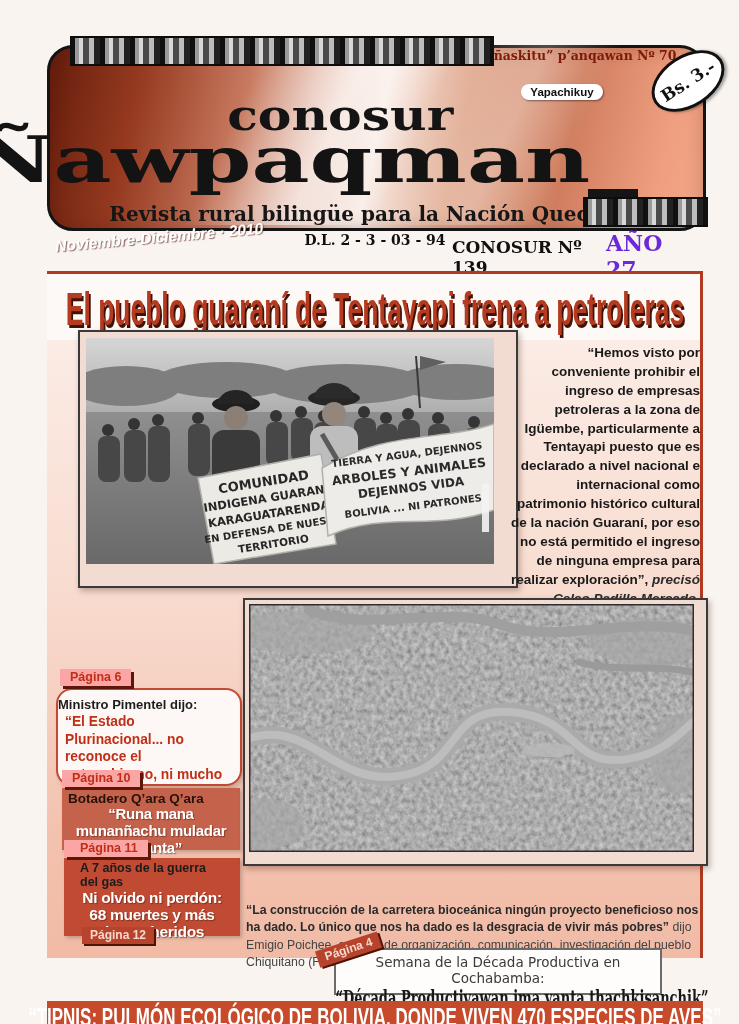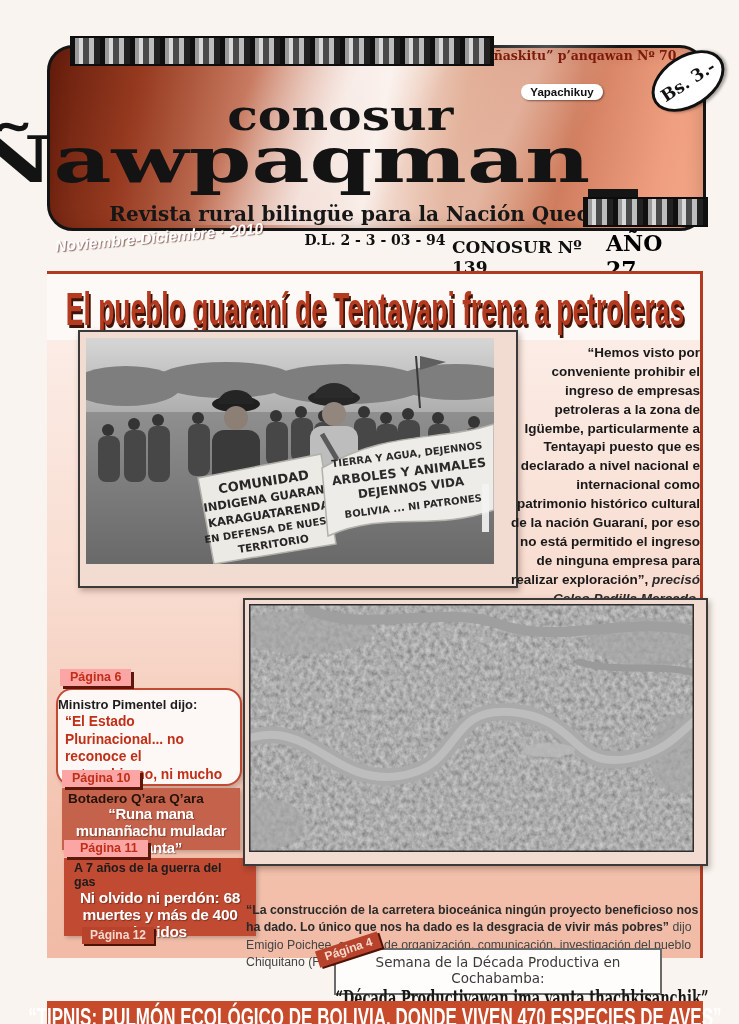--- a/index.html
+++ b/index.html
@@ -40,21 +40,21 @@
     box-shadow:2px 2px 3px rgba(0,0,0,.35);}
   .tagline{left:90px;top:202px;width:560px;text-align:center;font-family:"DejaVu Serif",serif;
     font-weight:bold;font-size:20px;color:#161616;}
   .m-date{left:55px;top:228px;width:220px;transform:rotate(-5deg);color:#fff;font-weight:bold;
     font-style:italic;font-size:15.5px;text-shadow:1px 1px 1px rgba(80,20,8,.6);}
   .m-dl{left:295px;top:232px;width:160px;text-align:center;font-family:"DejaVu Serif",serif;
     font-weight:bold;font-size:14px;color:#101010;}
   .m-issue{left:452px;top:237px;width:155px;font-family:"DejaVu Serif",serif;font-weight:bold;
     font-size:17px;color:#101010;}
   .m-year{left:606px;top:230px;width:92px;font-family:"DejaVu Serif",serif;font-weight:bold;
-    font-size:22px;color:#000000;}
+    font-size:22px;color:#6d28d9;}
 
   
   .rule-top{left:47px;top:271px;width:656px;height:3px;background:#b23a20;}
   .headline-band{left:47px;top:274px;width:656px;height:66px;background:#fdf9f6;}
   .headline{left:47px;top:282px;width:656px;height:58px;overflow:visible;}
   .headline .inner{position:absolute;left:50%;margin-left:-570px;width:1140px;text-align:center;
     font-weight:bold;font-size:46px;letter-spacing:0;color:#b43a20;white-space:nowrap;
     transform:scaleX(0.575);transform-origin:center;text-shadow:3px 3px 0 #3f1307;}
 
   
@@ -84,22 +84,22 @@
     box-sizing:border-box;}
   .box6 .kicker{font-size:13px;font-weight:bold;color:#1d1d1d;margin-bottom:1px;}
   .box6 .rquote{font-size:13.8px;line-height:1.28;font-weight:bold;color:#c03018;padding:0 7px;}
   .tab10{left:62px;top:770px;}
   .box10{left:62px;top:788px;width:178px;height:62px;background:#c5624c;box-sizing:border-box;
     padding:3px 6px;box-shadow:2px 2px 4px rgba(0,0,0,.2);}
   .box10 .kicker{font-size:13.5px;font-weight:bold;color:#241309;}
   .box10 .wquote{font-size:15px;line-height:1.12;font-weight:bold;color:#fff;text-align:center;
     letter-spacing:-0.3px;text-shadow:1px 1px 1px rgba(70,25,12,.5);}
   .tab11{left:64px;top:840px;padding-left:16px;}
-  .box11{left:64px;top:858px;width:192px;height:78px;background:#c14a32;box-sizing:border-box;
-    padding:3px 10px;box-shadow:2px 2px 4px rgba(0,0,0,.2);}
+  .box11{left:64px;top:858px;width:176px;height:78px;background:#c14a32;box-sizing:border-box;
+    padding:3px 16px;box-shadow:2px 2px 4px rgba(0,0,0,.2);}
   .box11 .kicker{font-size:12.5px;font-weight:bold;color:#1c1c1c;}
   .box11 .wquote{font-size:15.5px;line-height:1.1;font-weight:bold;color:#fff;text-align:center;
     letter-spacing:-0.3px;text-shadow:1px 1px 1px rgba(70,25,12,.5);}
   .tab12{left:82px;top:927px;}
   .box12{left:78px;top:937px;width:162px;height:58px;background:#fff;border:2px solid #b8432c;
     box-sizing:border-box;text-align:center;padding-top:10px;}
   .box12 .l1{font-size:12.5px;font-weight:bold;font-style:italic;color:#c0301a;}
   .box12 .l2{font-size:13px;font-weight:bold;color:#c0301a;}
   .box12 .l3{font-size:13px;font-weight:bold;color:#222;}
 

